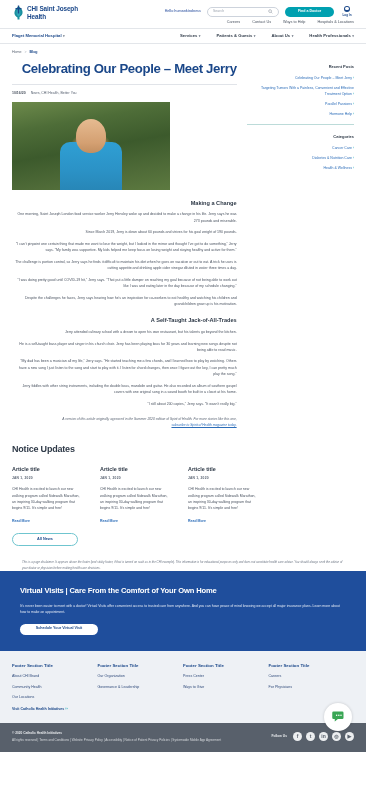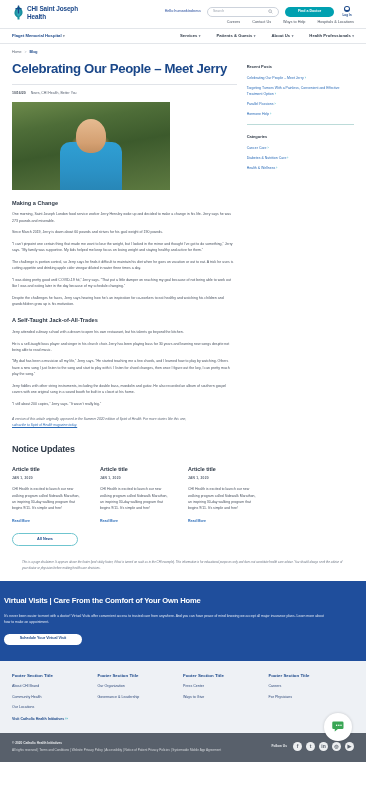--- a/index.html
+++ b/index.html
@@ -94,21 +94,21 @@
   .nav-item { font-size: 4.2px; color: #2f3a48; font-weight: bold; }
   .caret { font-size: 3.4px; color: #6b7482; margin-left: 1.5px; }
 
   
   .breadcrumb { padding: 6px 12px 4px 12px; display: flex; align-items: center; gap: 3px; }
   .bc-item { font-size: 3.6px; color: #5a6473; }
   .bc-sep { font-size: 3.4px; color: #a7aeb8; }
   .bc-current { font-size: 3.6px; color: #1a4789; font-weight: bold; }
 
   
-  .page { display: flex; gap: 10px; padding: 2px 12px 0 12px; }
+  .page { display: flex; gap: 10px; padding: 2px 12px 0 12px; text-align: right; }
   .article { width: 226px; }
   .aside { width: 108px; }
 
   .post-title {
     font-size: 13.2px;
     color: #1a4789;
     font-weight: bold;
     letter-spacing: -0.35px;
     line-height: 1.12;
     padding-bottom: 8px;
@@ -179,23 +179,23 @@
 
   
   .disclaimer {
     width: 322px; margin: 14px auto 0 auto;
     font-size: 2.9px; font-style: italic; color: #6b7482;
     line-height: 1.85; text-align: left;
   }
 
   
   .vv {
-    margin-top: 10px;
+    margin-top: 0;
     background: #1f4e9c;
-    padding: 14px 20px 16px 4px;
+    padding: 14px 20px 16px 20px;
     color: #fff;
   }
   .vv-title { font-size: 7.6px; font-weight: bold; letter-spacing: -0.15px; margin-bottom: 6px; }
   .vv-body { font-size: 3.45px; line-height: 1.85; color: #e2e9f5; max-width: 320px; margin-bottom: 8px; }
   .vv-btn {
     width: 78px; height: 11px;
     background: #fff; border-radius: 6px;
     display: flex; align-items: center; justify-content: center;
     font-size: 3.7px; font-weight: bold; color: #1a4789;
   }

